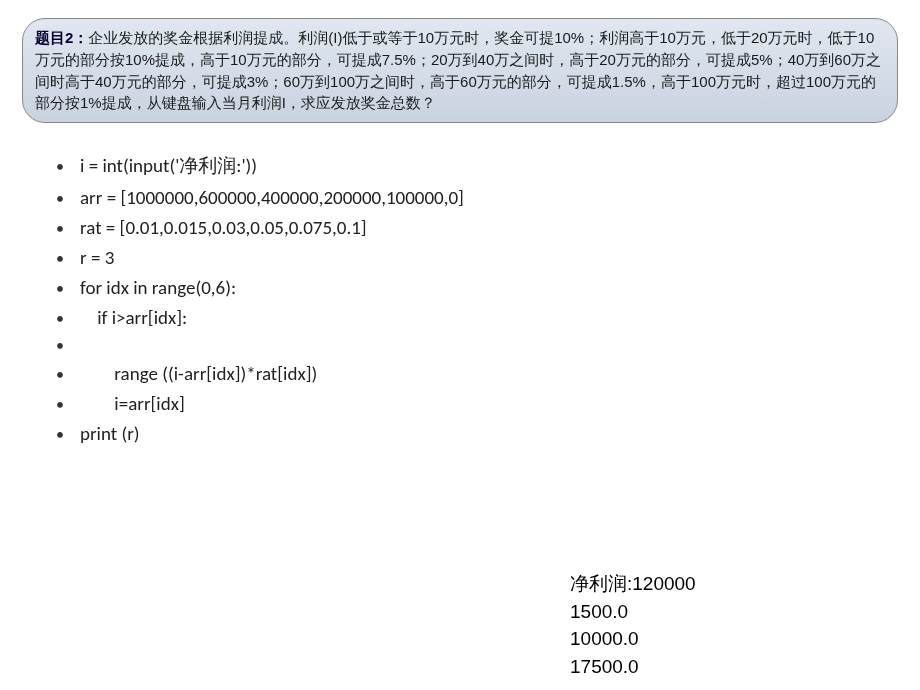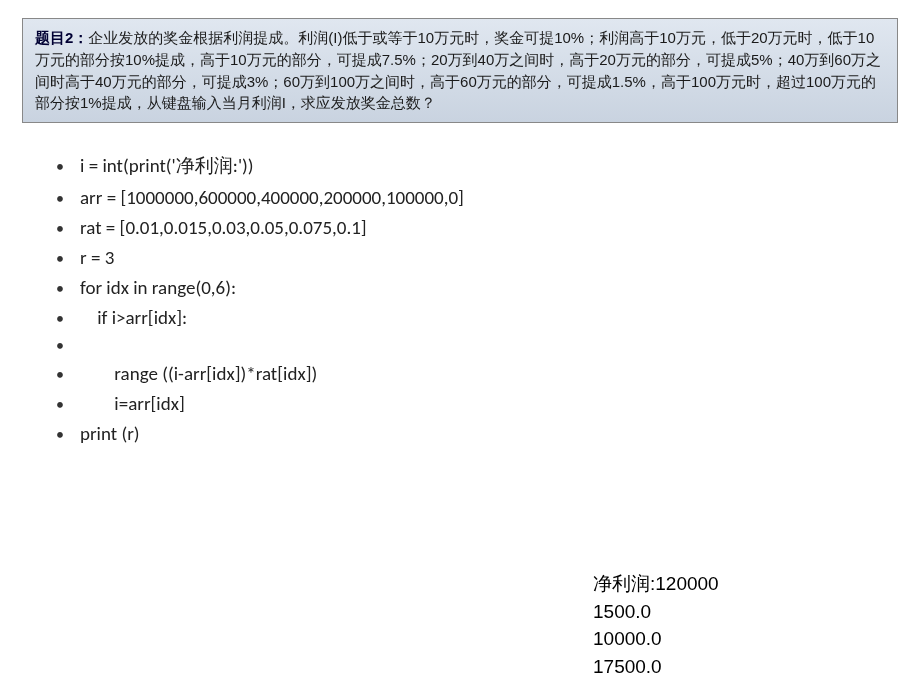--- a/index.html
+++ b/index.html
@@ -1,18 +1,19 @@
 <!DOCTYPE html>
 <html><head>
   <meta charset="utf-8">
   <style>
     * {
       margin: 0;
       padding: 0;
       box-sizing: border-box;
+      border-radius: 23px;
     }
     body {
       width: 920px;
       height: 690px;
       background: #ffffff;
       font-family: "Microsoft YaHei", "SimSun", sans-serif;
       position: relative;
     }
     .problem-box {
       margin: 18px 22px 0 22px;
@@ -49,37 +50,36 @@
       white-space: pre;
     }
     .output-area {
       position: absolute;
       left: 570px;
       top: 570px;
       font-size: 19px;
       line-height: 1.45;
       font-family: "SimSun", "Microsoft YaHei", sans-serif;
       color: #000;
-      margin-left: 23px;
     }
     .output-line {
       white-space: pre;
     }
   </style>
 </head>
 <body>
 
 <div class="problem-box">
   <span class="title-label">题目2：</span><span>企业发放的奖金根据利润提成。利润(I)低于或等于10万元时，奖金可提10%；利润高于10万元，低于20万元时，低于10万元的部分按10%提成，高于10万元的部分，可提成7.5%；20万到40万之间时，高于20万元的部分，可提成5%；40万到60万之间时高于40万元的部分，可提成3%；60万到100万之间时，高于60万元的部分，可提成1.5%，高于100万元时，超过100万元的部分按1%提成，从键盘输入当月利润I，求应发放奖金总数？</span>
 </div>
 
 <div class="code-area">
   <div class="code-line">
     <span class="bullet">•</span>
-    <span class="code-text">i = int(print('净利润:'))</span>
+    <span class="code-text">i = int(input('净利润:'))</span>
   </div>
   <div class="code-line">
     <span class="bullet">•</span>
     <span class="code-text">arr = [1000000,600000,400000,200000,100000,0]</span>
   </div>
   <div class="code-line">
     <span class="bullet">•</span>
     <span class="code-text">rat = [0.01,0.015,0.03,0.05,0.075,0.1]</span>
   </div>
   <div class="code-line">

